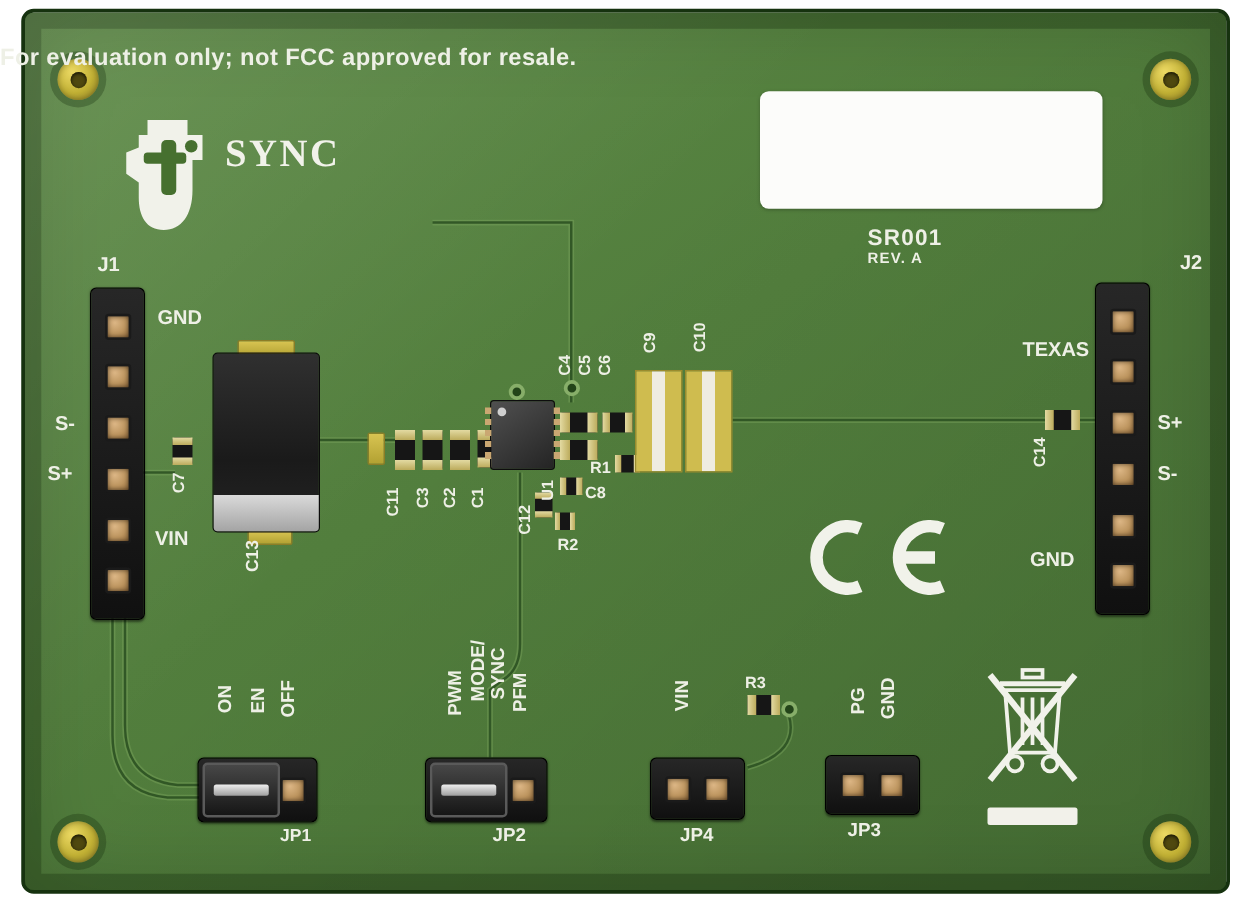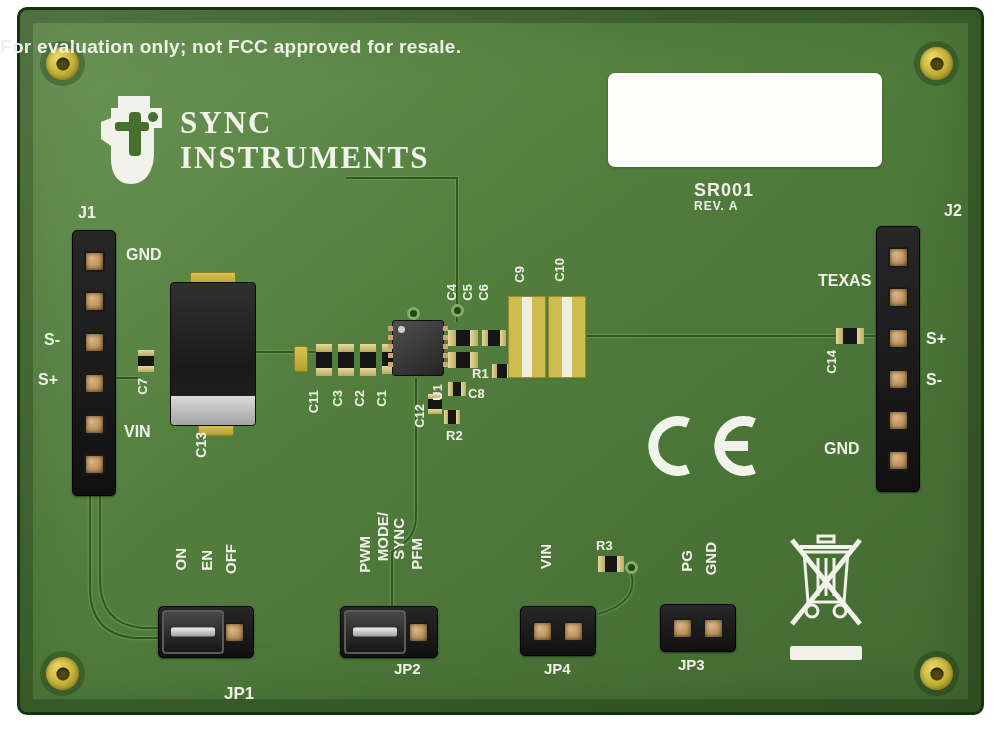--- a/index.html
+++ b/index.html
@@ -100,21 +100,20 @@
 
   <div class="whitebox" style="left:608px; top:73px; width:274px; height:94px;"></div>
 
   <svg class="icon" style="left:96px; top:94px;" width="70" height="92" viewBox="0 0 70 92">
     <path d="M22 2 H54 V14 H66 V34 H58 V58 C58 78 49 90 35 90 C21 90 15 79 15 64 V52 L5 45 V28 L15 24 V14 H22 Z" fill="#f1f2ea"></path>
     <rect x="33" y="18" width="12" height="44" rx="4" fill="#46702f"></rect>
     <rect x="19" y="28" width="34" height="9" rx="3" fill="#46702f"></rect>
     <circle cx="57" cy="23" r="5" fill="#46702f"></circle>
   </svg>
   <div class="logo-text" style="left:180px; top:107px;">SYNC</div>
-  <div class="logo-text" style="left:180px; top:142px;">INSTRUMENTS</div>
 
   <div class="silk" style="left:694px; top:180px; font-size:18px; letter-spacing:1px;">SR001</div>
   <div class="silk" style="left:694px; top:199px; font-size:12px; letter-spacing:1px;">REV. A</div>
 
   <div class="silk" style="left:78px; top:204px;">J1</div>
   <div class="hdr v" style="left:72px; top:230px; width:44px; height:266px;">
     <div class="pin"></div>
     <div class="pin"></div>
     <div class="pin"></div>
     <div class="pin"></div>
@@ -209,21 +208,21 @@
 
   <span class="vlabel jl" style="left:172px; top:548px;">ON</span>
   <span class="vlabel jl" style="left:198px; top:550px;">EN</span>
   <span class="vlabel jl" style="left:222px; top:544px;">OFF</span>
   <div class="hdr h" style="left:158px; top:606px; width:96px; height:52px;">
     <div class="pin"></div>
     <div class="pin"></div>
     <div class="pin"></div>
   </div>
   <div class="shunt" style="left:162px; top:610px; width:62px; height:44px;"></div>
-  <div class="silk" style="left:224px; top:684px; font-size:17px;">JP1</div>
+  <div class="silk" style="left:224px; top:660px; font-size:14px;">JP1</div>
 
   <span class="vlabel jl" style="left:356px; top:536px;">PWM</span>
   <span class="vlabel jl" style="left:374px; top:512px;">MODE/</span>
   <span class="vlabel jl" style="left:390px; top:518px;">SYNC</span>
   <span class="vlabel jl" style="left:408px; top:538px;">PFM</span>
   <div class="hdr h" style="left:340px; top:606px; width:98px; height:52px;">
     <div class="pin"></div>
     <div class="pin"></div>
     <div class="pin"></div>
   </div>

